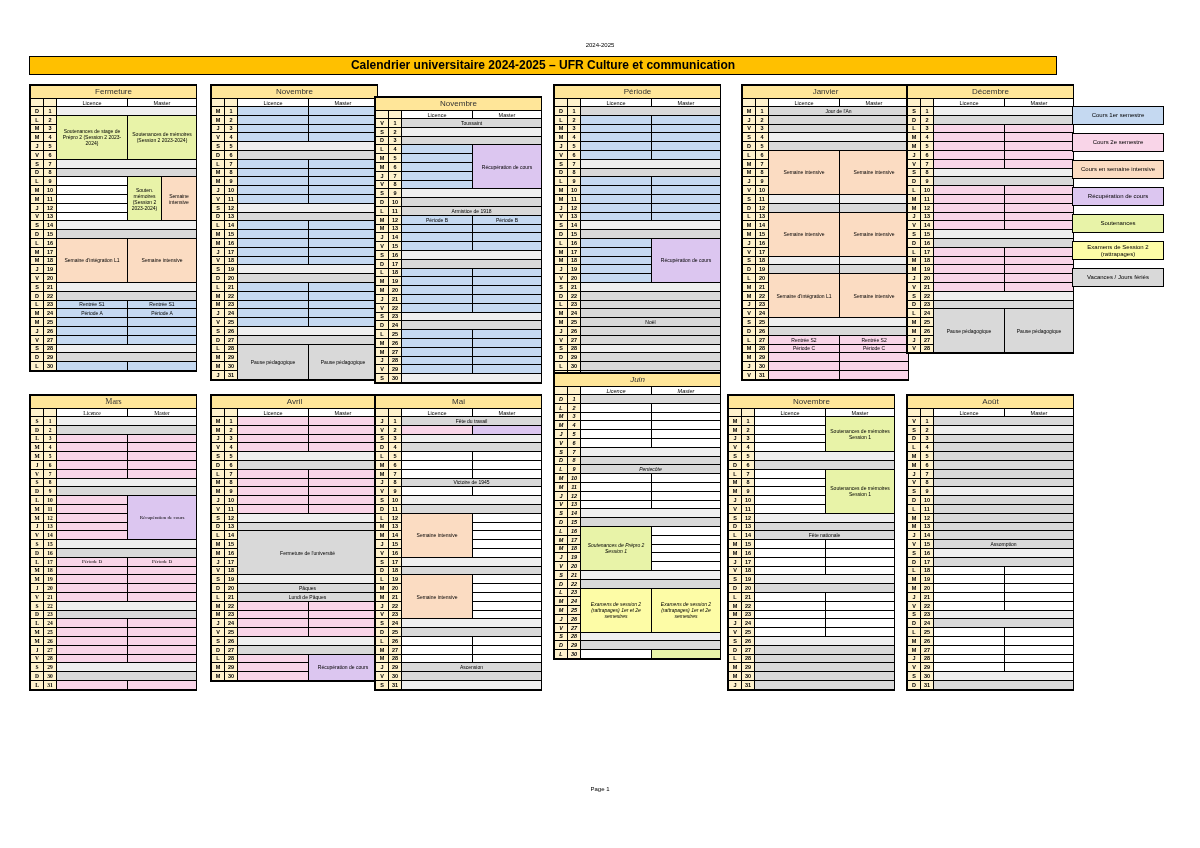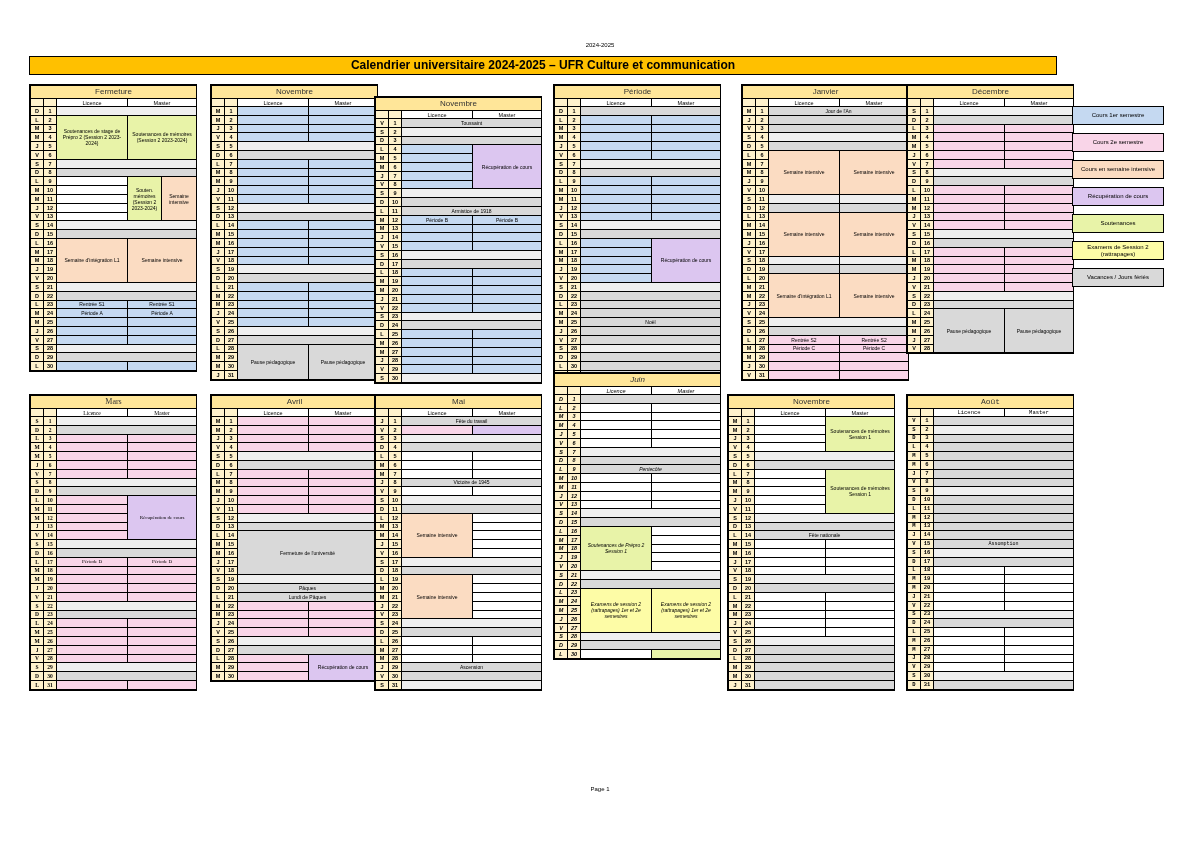--- a/index.html
+++ b/index.html
@@ -2041,21 +2041,21 @@
             <td colspan="2" class="c-hol"></td>
           </tr>
           <tr>
             <td class="wd">J</td>
             <td class="dn">31</td>
             <td colspan="2" class="c-hol"></td>
           </tr>
         </tbody>
       </table>
     </div>
-    <div class="month" style="left: 906px; top: 394px; font-family: Liberation Mono, monospace;">
+    <div class="month" style="left: 906px; top: 394px;">
       <table>
         <colgroup>
           <col style="width: 13px;">
           <col style="width: 13px;">
           <col style="width: 71px;">
           <col style="width: 69px;">
         </colgroup>
         <tbody>
           <tr class="mhead">
             <td colspan="4">Août</td>

